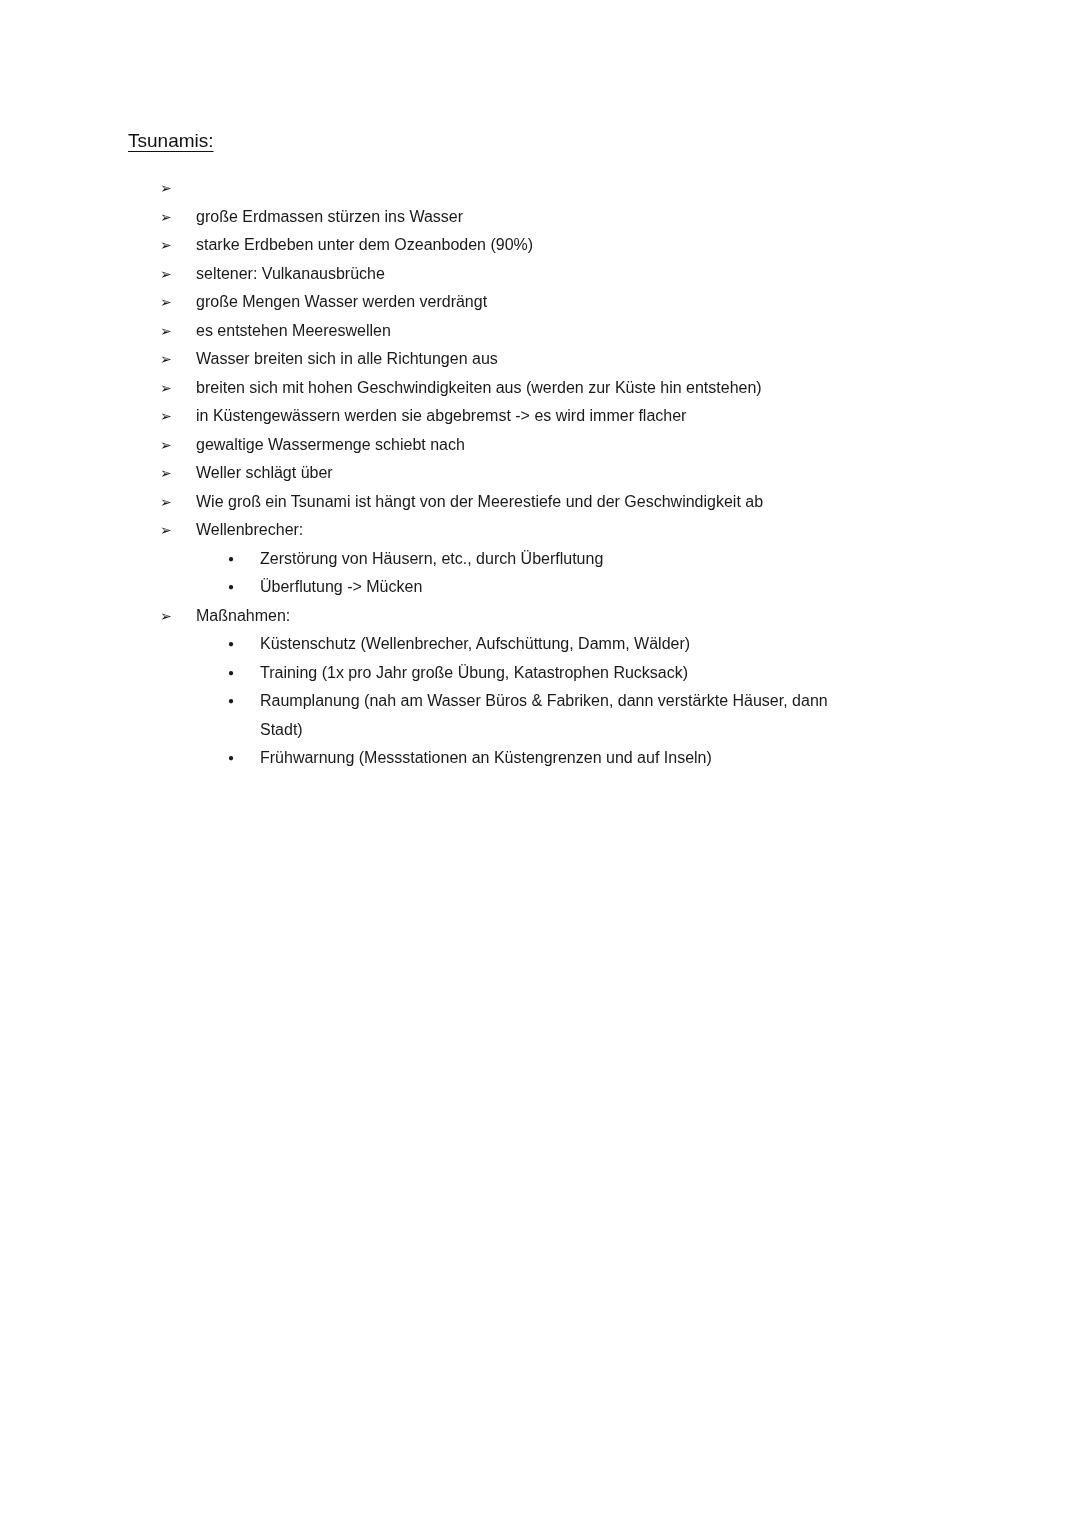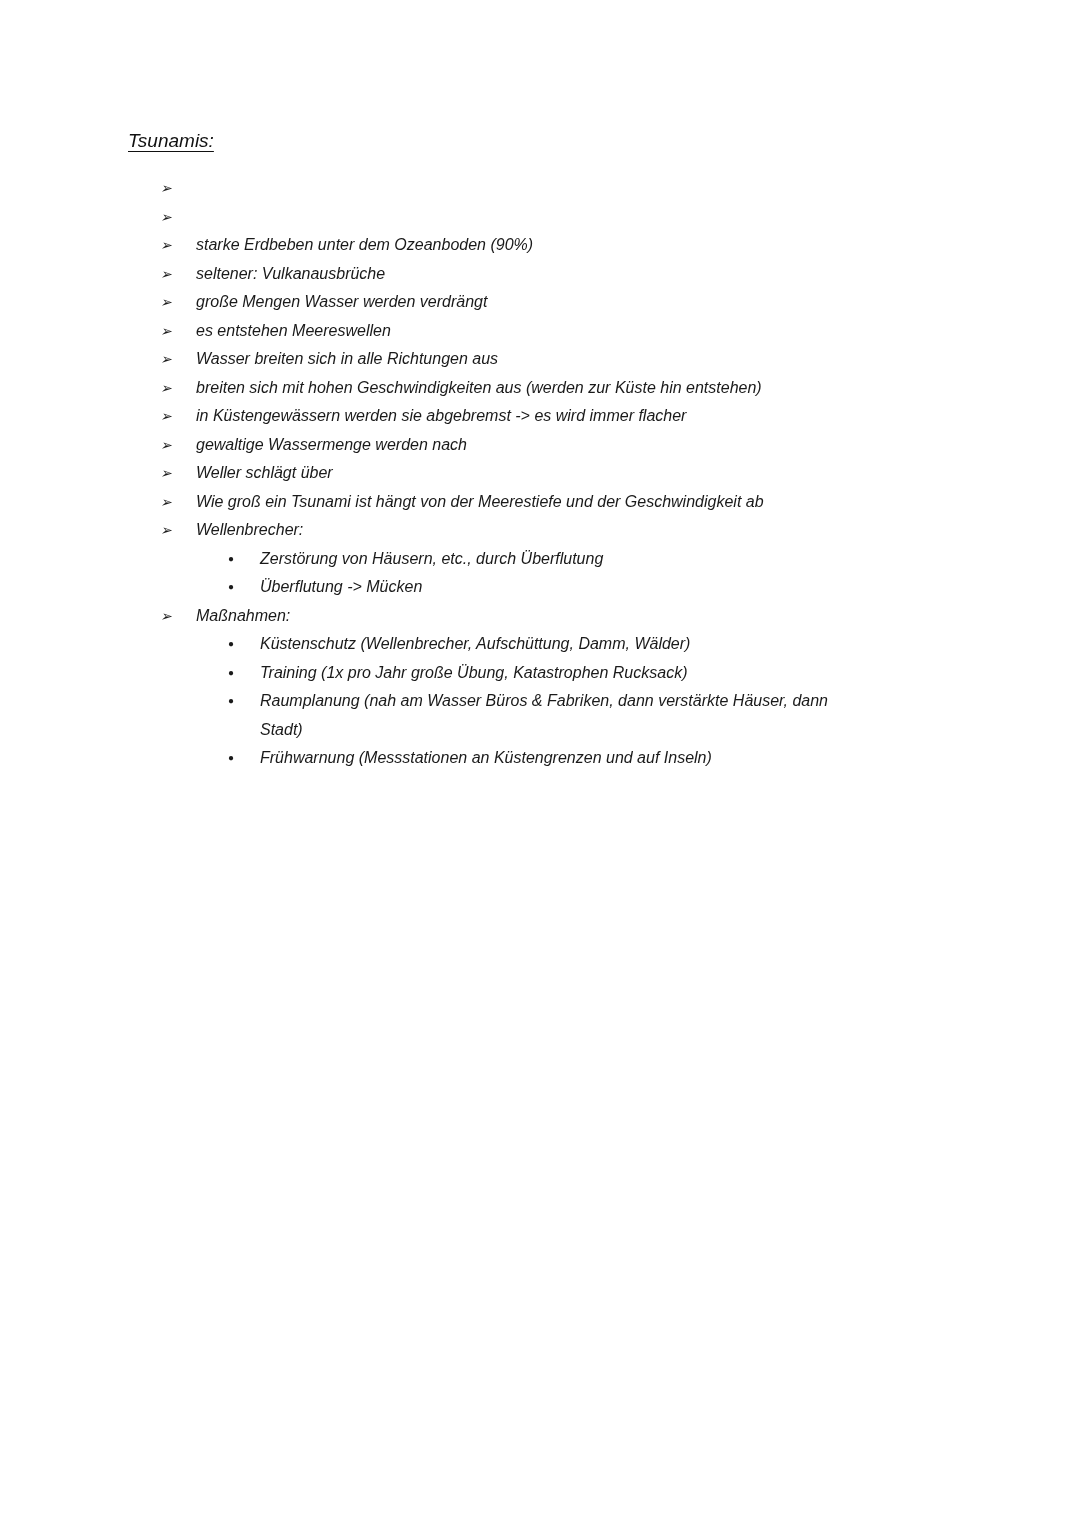--- a/index.html
+++ b/index.html
@@ -6,21 +6,20 @@
   html, body {
     background: #ffffff;
     font-family: "Liberation Sans", sans-serif;
     color: #1a1a1a;
   }
   .page {
     width: 1080px;
     height: 1330px;
     background: #ffffff;
     padding: 130px 80px 0 128px;
-    font-style: italic;
   }
   .title {
     font-size: 19px;
     font-weight: 400;
     text-decoration: underline;
     text-underline-offset: 4px;
     margin-bottom: 22px;
     color: #111111;
   }
   .list { font-size: 16px; }
@@ -60,20 +59,21 @@
   <h1 class="title">Tsunamis:</h1>
 
   <div class="list">
 
     <div class="li">
       <span class="bullet">➢</span>
     </div>
 
     <div class="li">
       <span class="bullet">➢</span>
+      <span class="text">große Erdmassen stürzen ins Wasser</span>
     </div>
 
     <div class="li">
       <span class="bullet">➢</span>
       <span class="text">starke Erdbeben unter dem Ozeanboden (90%)</span>
     </div>
 
     <div class="li">
       <span class="bullet">➢</span>
       <span class="text">seltener: Vulkanausbrüche</span>
@@ -99,21 +99,21 @@
       <span class="text">breiten sich mit hohen Geschwindigkeiten aus (werden zur Küste hin entstehen)</span>
     </div>
 
     <div class="li">
       <span class="bullet">➢</span>
       <span class="text">in Küstengewässern werden sie abgebremst -&gt; es wird immer flacher</span>
     </div>
 
     <div class="li">
       <span class="bullet">➢</span>
-      <span class="text">gewaltige Wassermenge werden nach</span>
+      <span class="text">gewaltige Wassermenge schiebt nach</span>
     </div>
 
     <div class="li">
       <span class="bullet">➢</span>
       <span class="text">Weller schlägt über</span>
     </div>
 
     <div class="li">
       <span class="bullet">➢</span>
       <span class="text">Wie groß ein Tsunami ist hängt von der Meerestiefe und der Geschwindigkeit ab</span>

